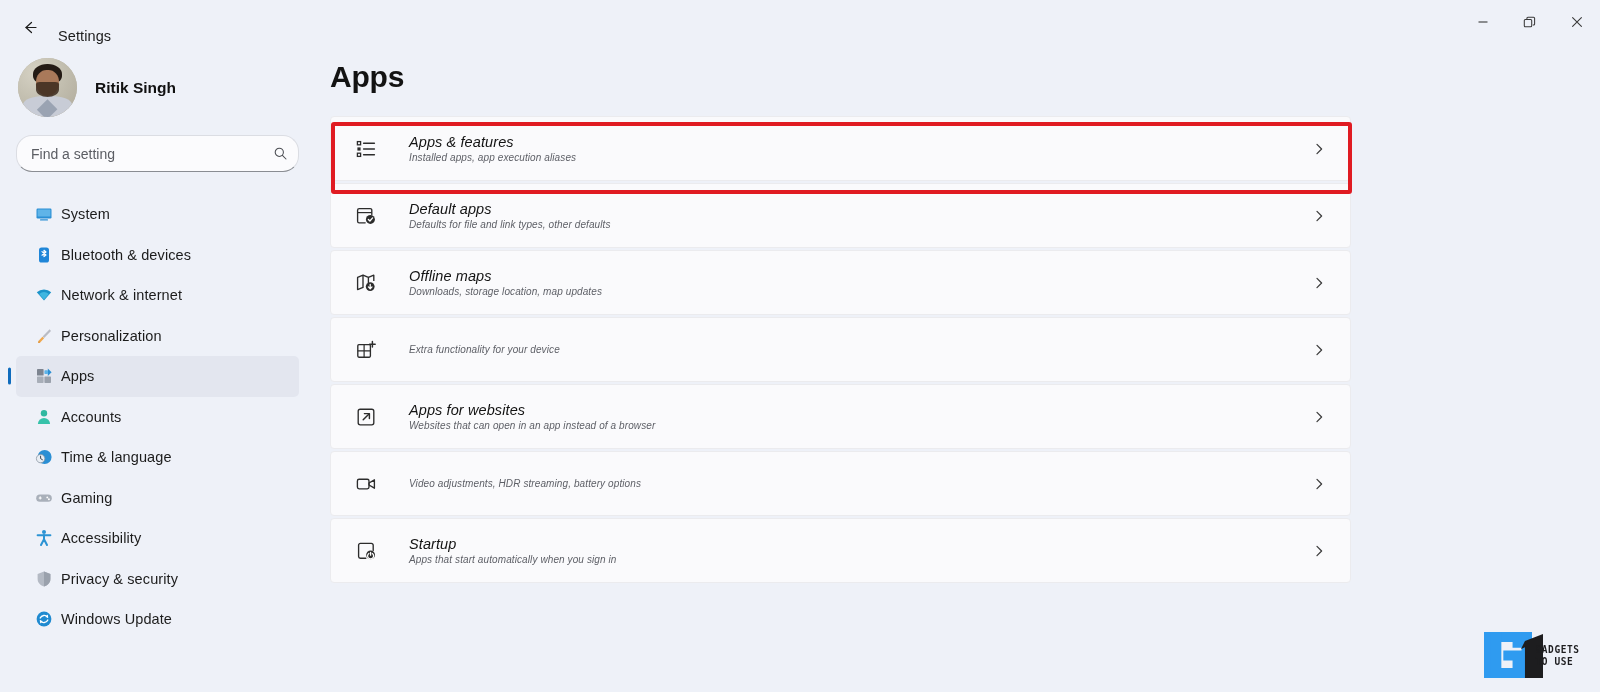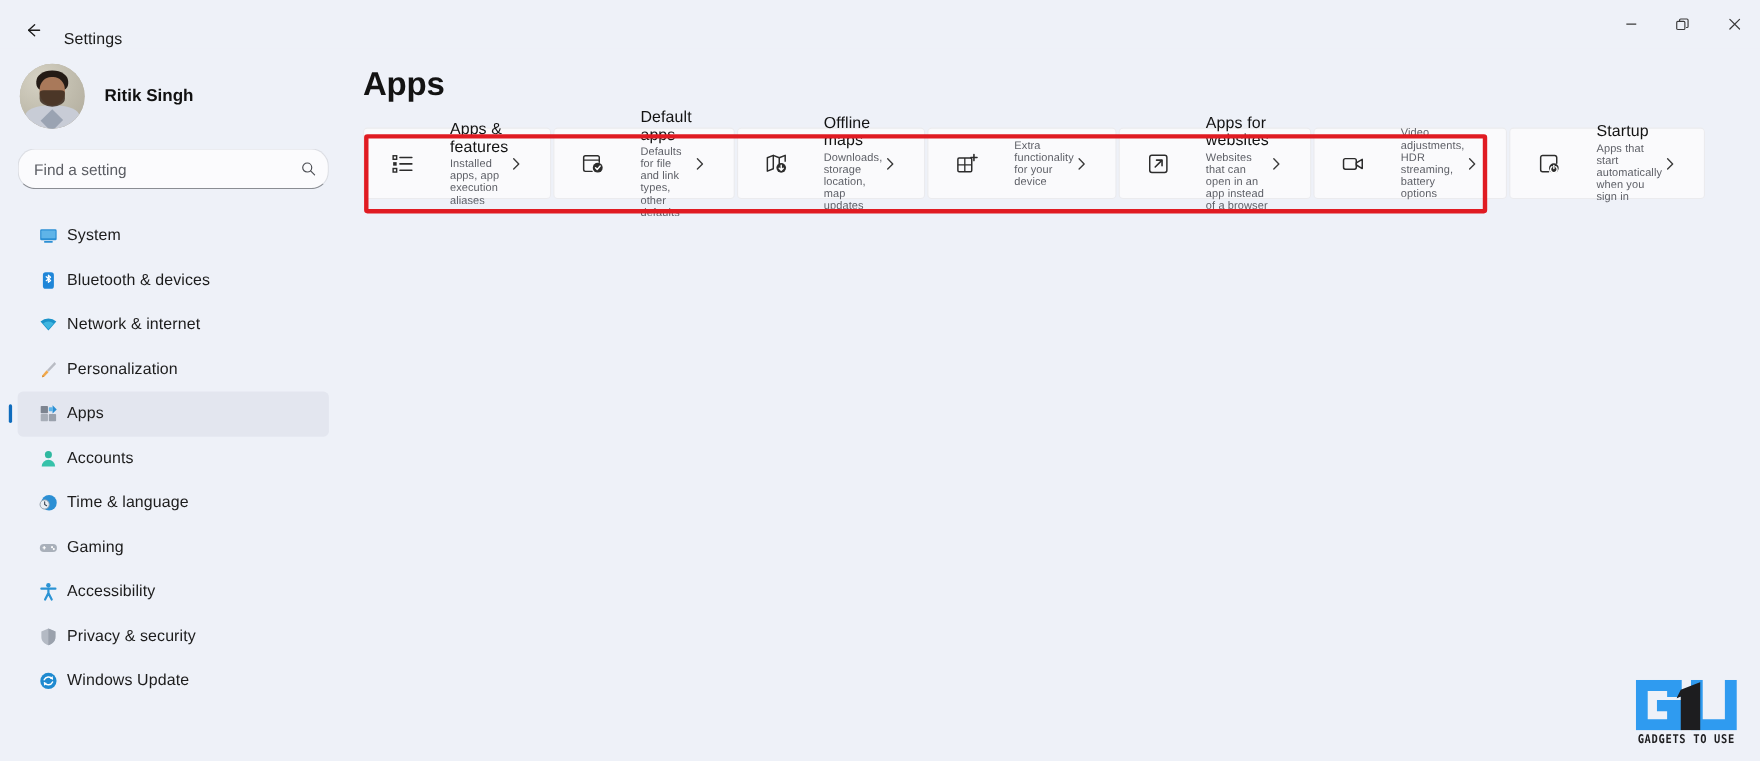--- a/index.html
+++ b/index.html
@@ -196,23 +196,24 @@
   .page-title {
     font-size: 30px;
     font-weight: bold;
     color: #131313;
     margin-top: 16px;
     margin-bottom: 22px;
     letter-spacing: -.2px;
   }
   .cards {
     display: flex;
-    flex-direction: row;
+    flex-direction: column;
     gap: 2px;
     width: 1021px;
+    font-style: italic;
   }
   .card {
     height: 65px;
     background: #fafafc;
     border: 1px solid #ebebee;
     border-radius: 4px;
     display: flex;
     align-items: center;
     padding: 0 20px 0 22px;
     cursor: pointer;
@@ -258,21 +259,20 @@
     z-index: 20;
   }
 
   
   .watermark {
     position: absolute;
     right: 18px;
     bottom: 14px;
     width: 98px;
     display: flex;
-    flex-direction: column;
     align-items: center;
     gap: 3px;
     z-index: 15;
   }
   .wm-mark {
     position: relative;
     width: 92px; height: 46px;
   }
   .wm-g {
     position: absolute;

